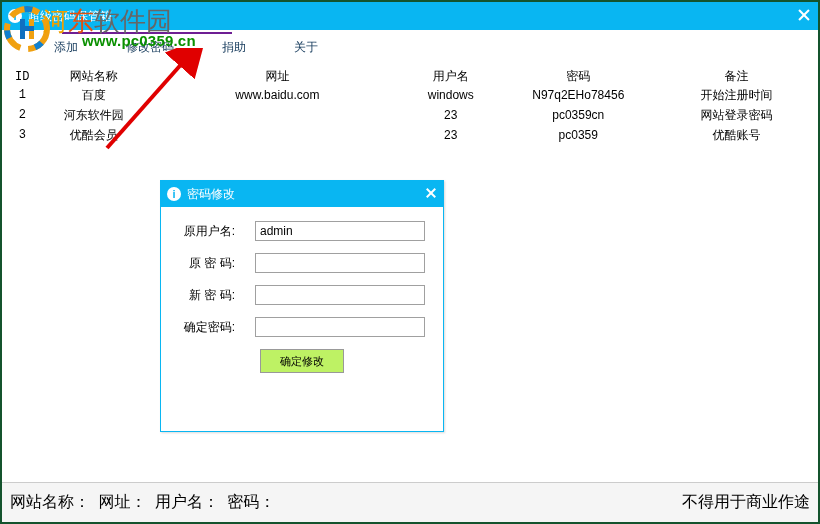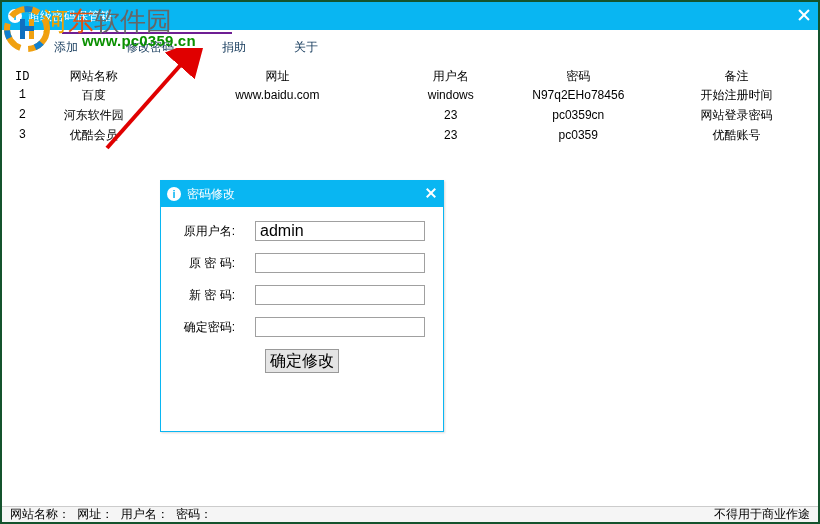--- a/index.html
+++ b/index.html
@@ -19,21 +19,21 @@
   table.data { border-collapse: collapse; width: 100%; }
   table.data th, table.data td { text-align: center; font-weight: normal; height: 20px; font-size: 12px; }
   table.data th { color: #000; }
   table.data tr.header th { padding-top: 4px; }
   .c-id { width: 30px; text-align: left; padding-left: 10px; font-family: Liberation Mono, monospace; }
   .c-site { width: 120px; }
   .c-url { width: 240px; }
   .c-user { width: 100px; }
   .c-pass { width: 150px; }
   .c-remark { width: 160px; }
-  .statusbar { height: 16px; background: #f5f5f5; border-top: 1px solid #ccc; display: flex; align-items: center; justify-content: space-between; padding: 0 8px; font-size: 12px; }
+  .statusbar { height: 40px; background: #f5f5f5; border-top: 1px solid #ccc; display: flex; align-items: center; justify-content: space-between; padding: 0 8px; font-size: 16px; }
   .statusbar .left span { margin-right: 4px; }
   
   .watermark { position: absolute; left: 0; top: 2px; width: 230px; height: 50px; pointer-events: none; z-index: 50; }
   .wm-logo { position: absolute; left: 0; top: 0; width: 50px; height: 50px; }
   .wm-text { position: absolute; left: 40px; top: 0; font-family: "KaiTi","STKaiti",serif; font-size: 26px; color: #333; }
   .wm-text b:nth-child(1){color:#f0a000;} .wm-text b:nth-child(2){color:#e05010;} .wm-text b:nth-child(3){color:#666;} .wm-text b:nth-child(4){color:#666;} .wm-text b:nth-child(5){color:#666;}
   .wm-text b { font-weight: normal; }
   .wm-url { position: absolute; left: 80px; top: 28px; font-family: "Arial Black", Arial; font-size: 15px; font-weight: 900; color: #0a9000; letter-spacing: 0.2px; }
   
   .arrow { position: absolute; left: 95px; top: 46px; width: 110px; height: 110px; pointer-events: none; z-index: 55; }
@@ -41,22 +41,22 @@
   .modal { position: absolute; left: 158px; top: 116px; width: 284px; height: 252px; border: 1px solid #09b6f2; background: #fff; z-index: 60; box-shadow: 1px 1px 2px rgba(0,0,0,.15); }
   .modal .m-title { height: 26px; background: #09b6f2; color: #fff; display: flex; align-items: center; padding-left: 6px; position: relative; }
   .modal .m-title .info-icon { width: 14px; height: 14px; border-radius: 50%; background: #fff; color: #09b6f2; font-size: 11px; line-height: 14px; text-align: center; margin-right: 6px; font-weight: bold; }
   .modal .m-title .close { position: absolute; right: 8px; top: 6px; width: 10px; height: 12px; cursor: pointer; }
   .modal .m-title .close::before, .modal .m-title .close::after { content: ""; position: absolute; left: 5px; top: 0; width: 2px; height: 12px; background: #fff; }
   .modal .m-title .close::before { transform: rotate(45deg); }
   .modal .m-title .close::after { transform: rotate(-45deg); }
   .modal .m-body { padding: 14px 14px 0 14px; }
   .m-row { display: flex; align-items: center; margin-bottom: 12px; }
   .m-row label { width: 60px; text-align: right; margin-right: 20px; font-size: 12px; }
-  .m-row input { width: 170px; height: 20px; border: 1px solid #a0a0a0; padding: 0 4px; font-size: 16px; }
-  .m-submit { display: block; margin: 4px auto 0 auto; width: 74px; height: 24px; border: 1px solid #999; background: #e5e5e5; cursor: pointer; font-size: 16px; }
+  .m-row input { width: 170px; height: 20px; border: 1px solid #a0a0a0; padding: 0 4px; font-size: 12px; }
+  .m-submit { display: block; margin: 4px auto 0 auto; width: 84px; height: 24px; border: 1px solid #999; background: #bef264; cursor: pointer; font-size: 11px; }
 </style>
 </head>
 <body>
 
 <div class="window">
 
   <div class="watermark">
     <svg class="wm-logo" viewBox="0 0 50 50">
       <circle cx="25" cy="25" r="20" fill="none" stroke="#f0a010" stroke-width="6" stroke-dasharray="30 8"></circle>
       <circle cx="25" cy="25" r="20" fill="none" stroke="#1080d0" stroke-width="6" stroke-dasharray="8 30" stroke-dashoffset="-15"></circle>

